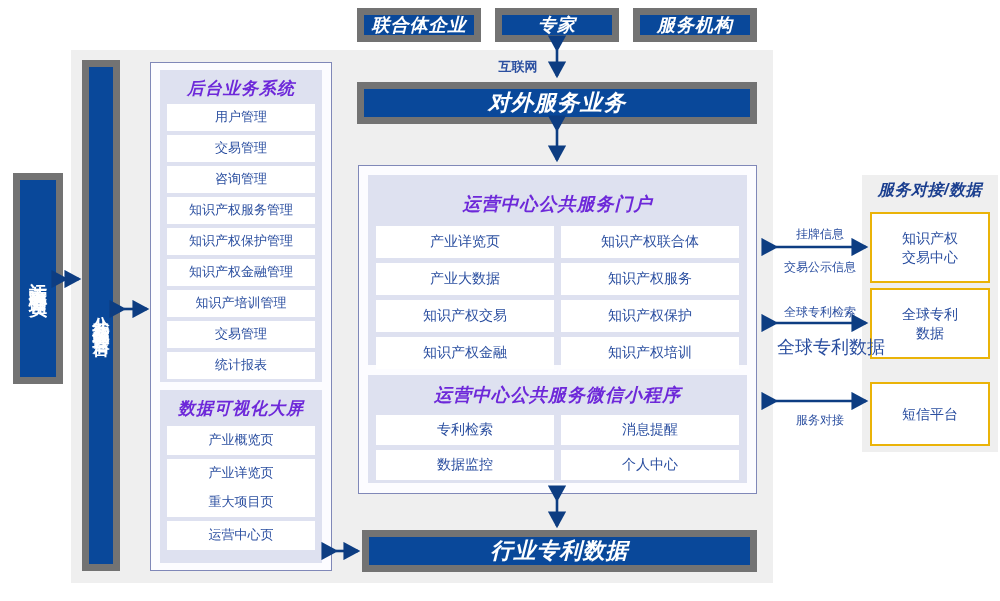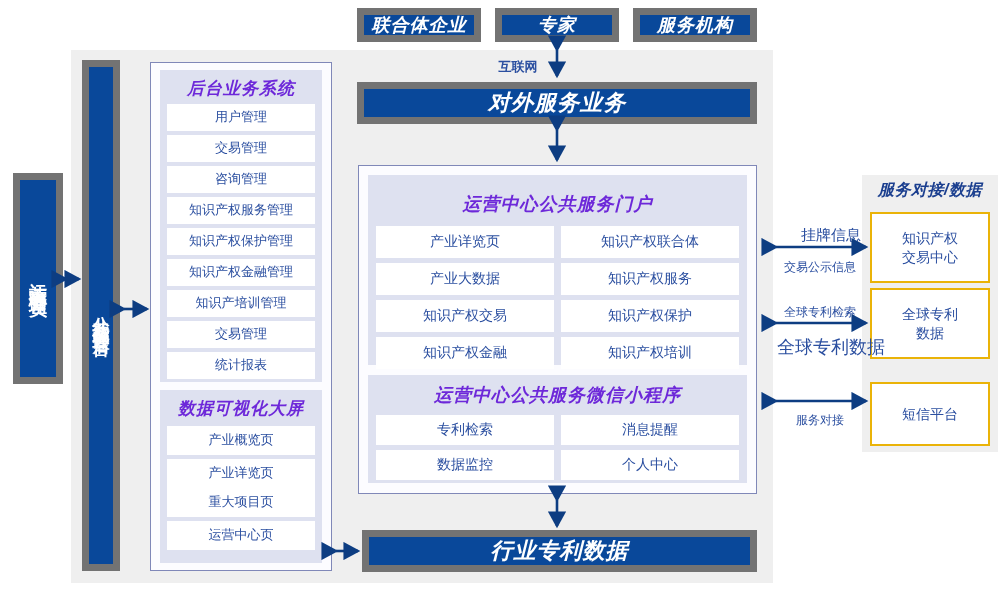--- a/index.html
+++ b/index.html
@@ -126,21 +126,21 @@
 <div class="abs extpanel" style="left:862px;top:175px;width:136px;height:277px;"></div>
 
 <div class="abs exttitle" style="left:862px;top:180px;width:136px;font-size:16px;">服务对接/数据</div>
 
 <div class="abs extbox" style="left:870px;top:212px;width:120px;height:71px;font-size:14px;white-space:pre-line;">知识产权
 交易中心</div>
 <div class="abs extbox" style="left:870px;top:288px;width:120px;height:71px;font-size:14px;white-space:pre-line;">全球专利
 数据</div>
 <div class="abs extbox" style="left:870px;top:382px;width:120px;height:64px;font-size:14px;white-space:pre-line;">短信平台</div>
 
-<div class="abs conn-label" style="left:779px;top:226px;width:82px;font-size:15px;text-align:right;">挂牌信息</div>
+<div class="abs conn-label" style="left:779px;top:226px;width:82px;font-size:12px;">挂牌信息</div>
 <div class="abs conn-label" style="left:775px;top:259px;width:90px;font-size:12px;">交易公示信息</div>
 
 <div class="abs conn-label" style="left:775px;top:304px;width:90px;font-size:12px;">全球专利检索</div>
 <div class="abs conn-label" style="left:777px;top:335px;width:90px;font-size:18px;">全球专利数据</div>
 
 <div class="abs conn-label" style="left:779px;top:412px;width:82px;font-size:12px;">服务对接</div>
 
 <svg class="arrowlayer" viewBox="0 0 1000 601">
   <defs>
     <marker id="ah" markerWidth="7" markerHeight="7" refX="5.6" refY="3.5" orient="auto">

